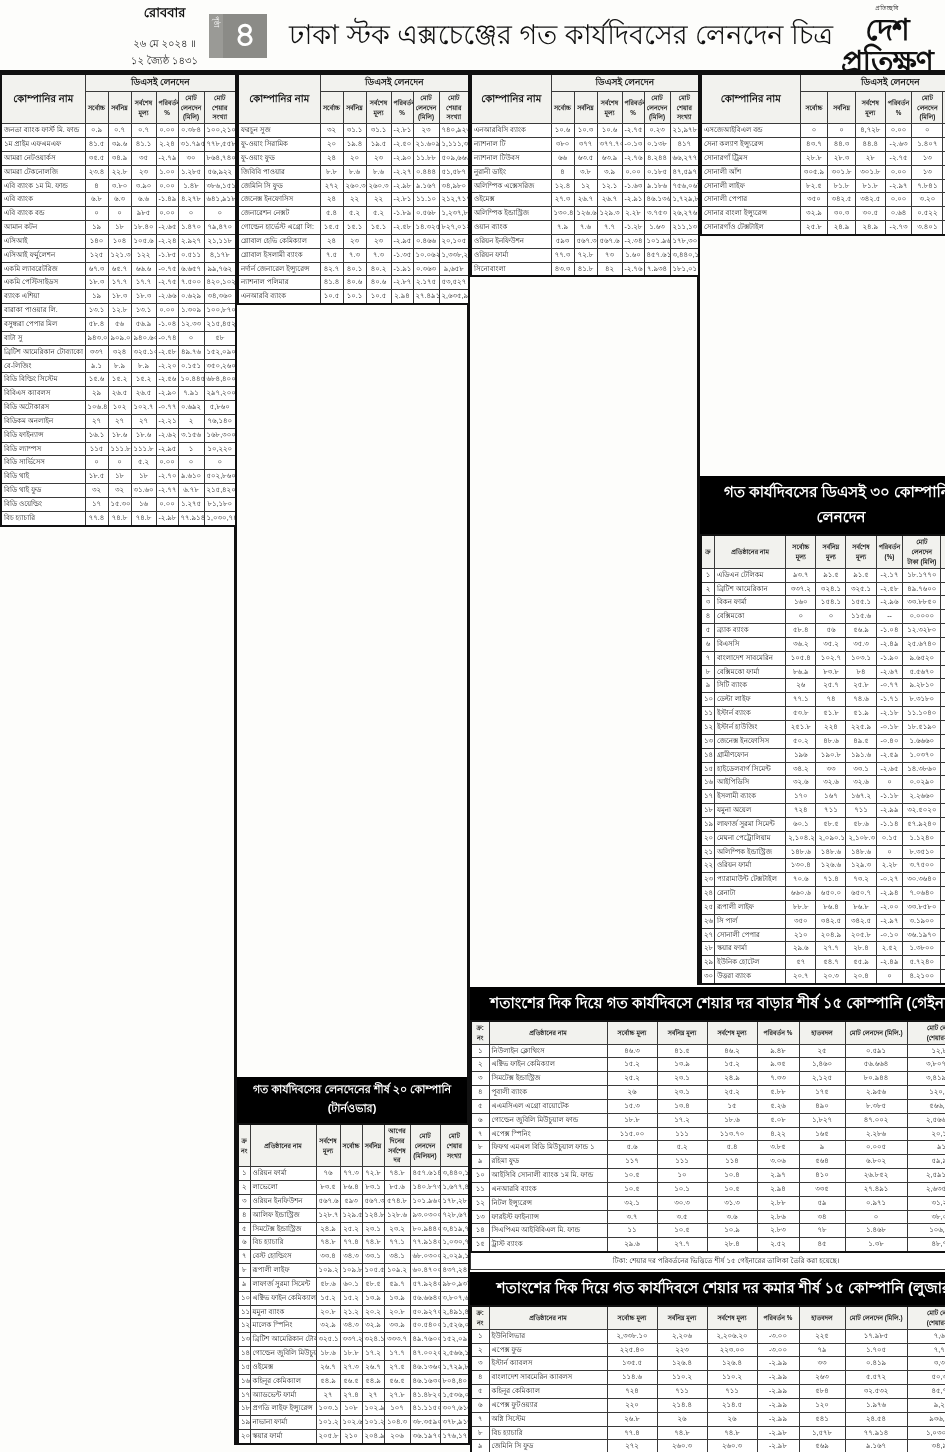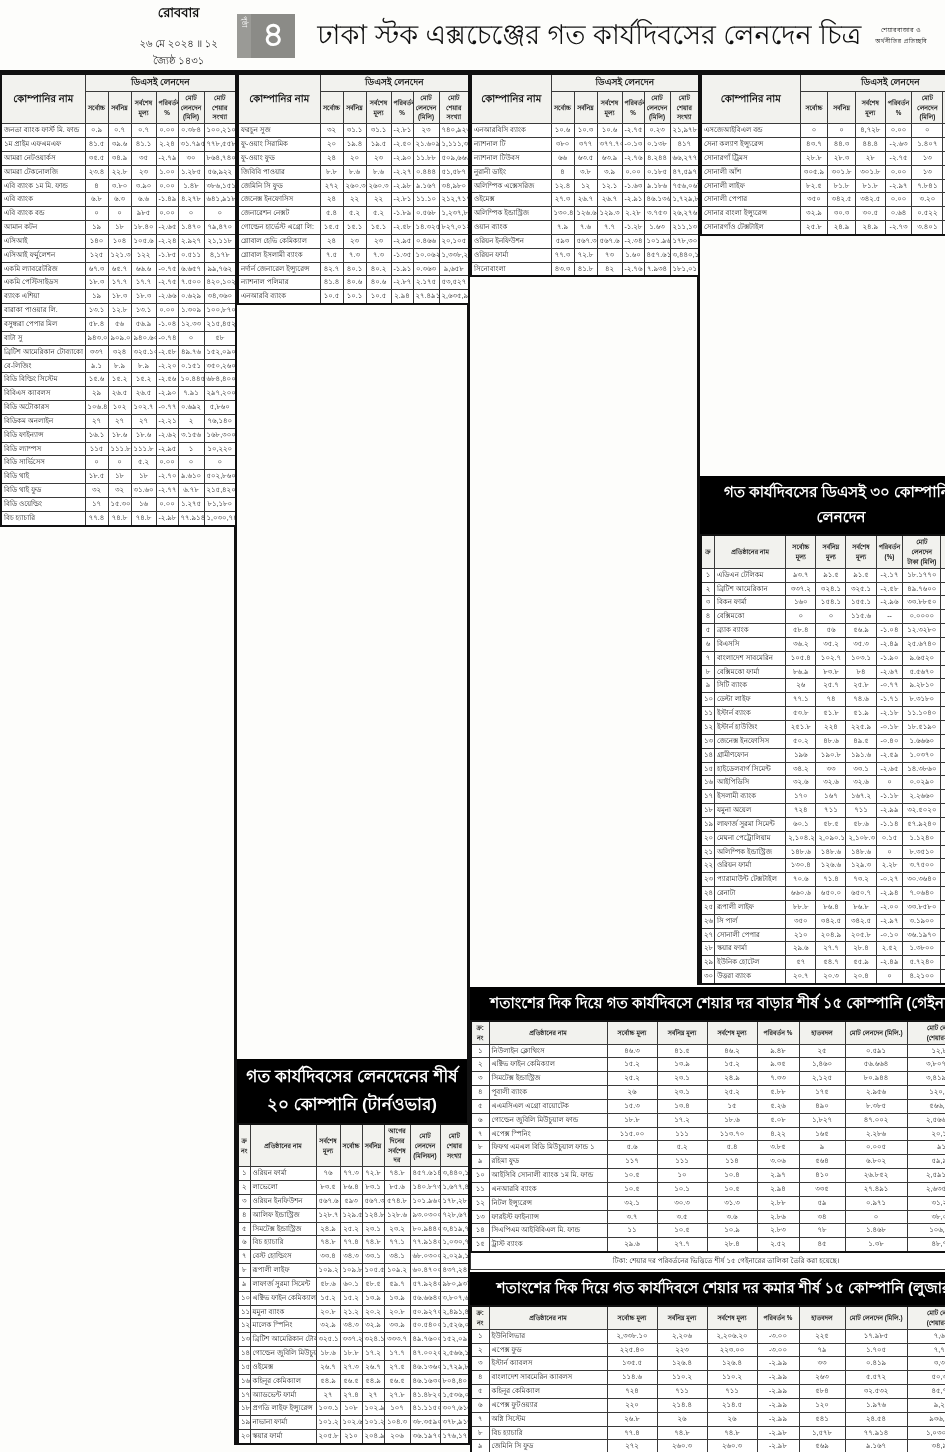--- a/index.html
+++ b/index.html
@@ -35,21 +35,21 @@
   table{border-collapse:collapse;width:100%;table-layout:fixed;background:#fff;}
   th,td{border:1px solid #3a3a3a;font-size:7px;padding:1px 2px;text-align:center;
         overflow:hidden;white-space:nowrap;line-height:1.55;}
   th{font-weight:bold;background:#f2f2ee;}
   td.name{text-align:left;}
   .dse th.gname{font-size:10px;}
   .dse th.grp{font-size:9px;}
   .dse{border:2px solid #111;}
   
   .bar{background:#000;color:#fff;font-weight:bold;text-align:center;padding:4px 2px;}
-  .bar.small{font-size:17px;}
+  .bar.small{font-size:11px;}
   .bar.big{font-size:15px;}
   .note{font-size:7px;text-align:center;padding:2px 4px;border:1px solid #3a3a3a;border-top:none;background:#fff;}
   .turnover{margin-top:auto;}
   .turnover table,.dse30 table,.gl table{border:2px solid #111;}
   .gainer{margin-top:2px;}
   .loser{margin-top:2px;flex:1;}
 </style>
 </head>
 <body>
 
@@ -60,20 +60,21 @@
       <div class="day">রোববার</div>
       <div class="date">২৬ মে ২০২৪ ॥ ১২ জ্যৈষ্ঠ ১৪৩১</div>
     </div>
     <div class="pagetab">
       <span class="ptxt">পৃষ্ঠা</span>
       <span class="pnum">৪</span>
     </div>
     <h1 class="title">ঢাকা স্টক এক্সচেঞ্জের গত কার্যদিবসের লেনদেন চিত্র</h1>
     <div class="logo">
       <div class="tag">শেয়ারবাজার ও অর্থনীতির প্রতিচ্ছবি</div>
+      <div class="brand">দেশ প্রতিক্ষণ</div>
     </div>
   </header>
 
   <div class="main">
 
     <div class="strip strip1">
       <table class="dse">
         <colgroup>
             <col style="width:84px">
             <col style="width:23px">

